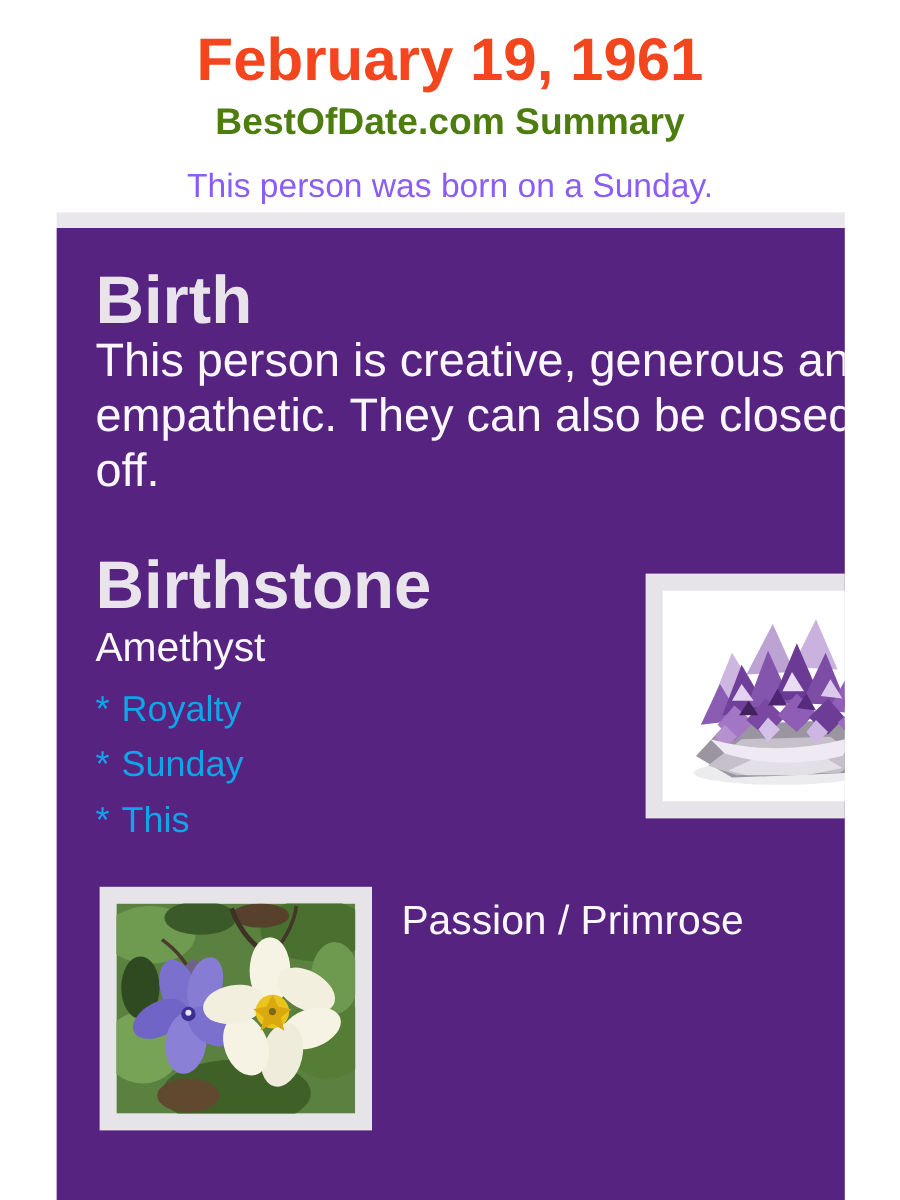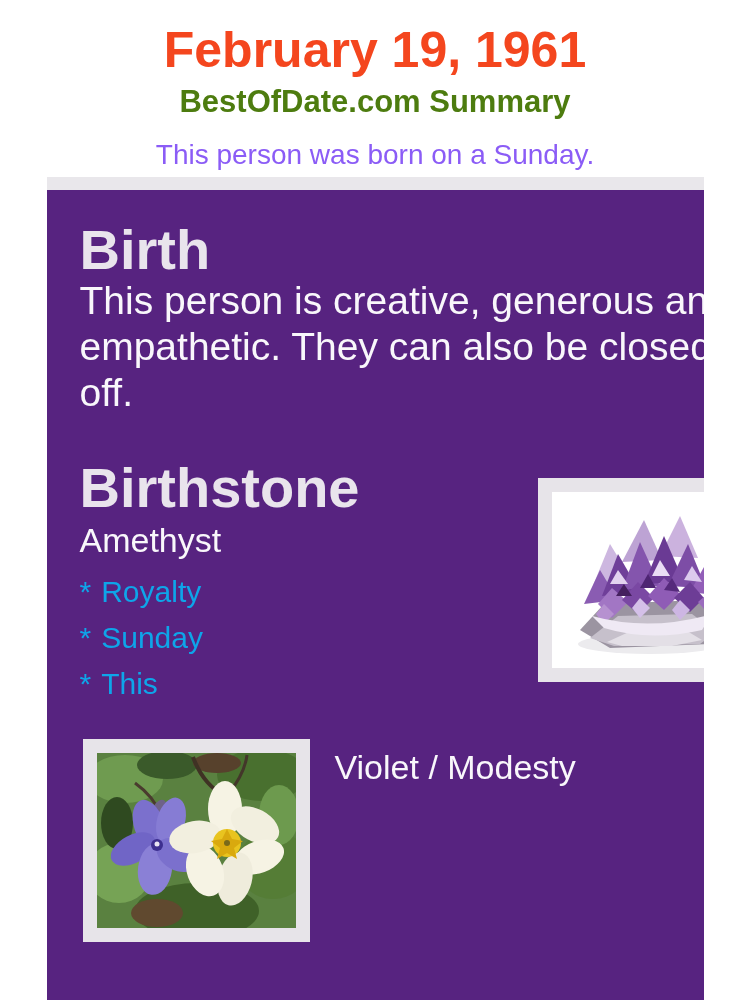--- a/index.html
+++ b/index.html
@@ -211,17 +211,17 @@
           <ellipse cx="108" cy="118" rx="18" ry="26" fill="#f6f3e4" transform="rotate(-20 108 118)"></ellipse>
           <ellipse cx="98" cy="84" rx="26" ry="16" fill="#f2efdf" transform="rotate(-10 98 84)"></ellipse>
           <circle cx="130" cy="90" r="14" fill="#e9c41f"></circle>
           <path d="M130 76 L135 86 L146 88 L137 95 L140 106 L130 100 L120 106 L123 95 L114 88 L125 86 Z" fill="#d9a90e"></path>
           <circle cx="130" cy="90" r="3" fill="#7a6a1a"></circle>
         </g>
       </svg>
     </figure>
 
     <section class="flower-text">
-      <div class="flower-name">Violet / Modesty</div>
+      <div class="flower-name">Passion / Primrose</div>
     </section>
 
   </main>
 </div>
 
 </body></html>

